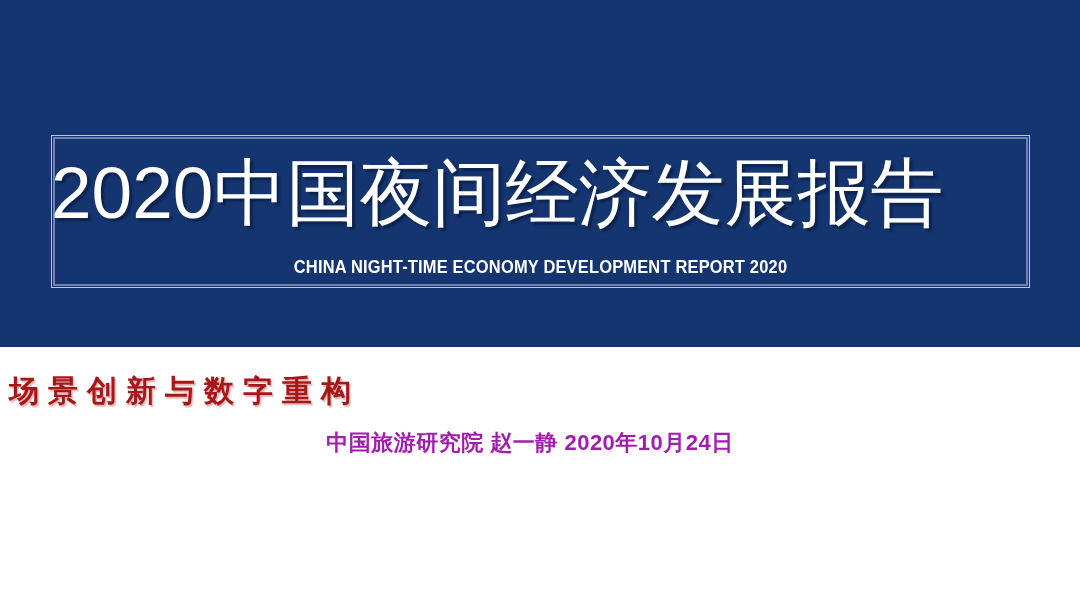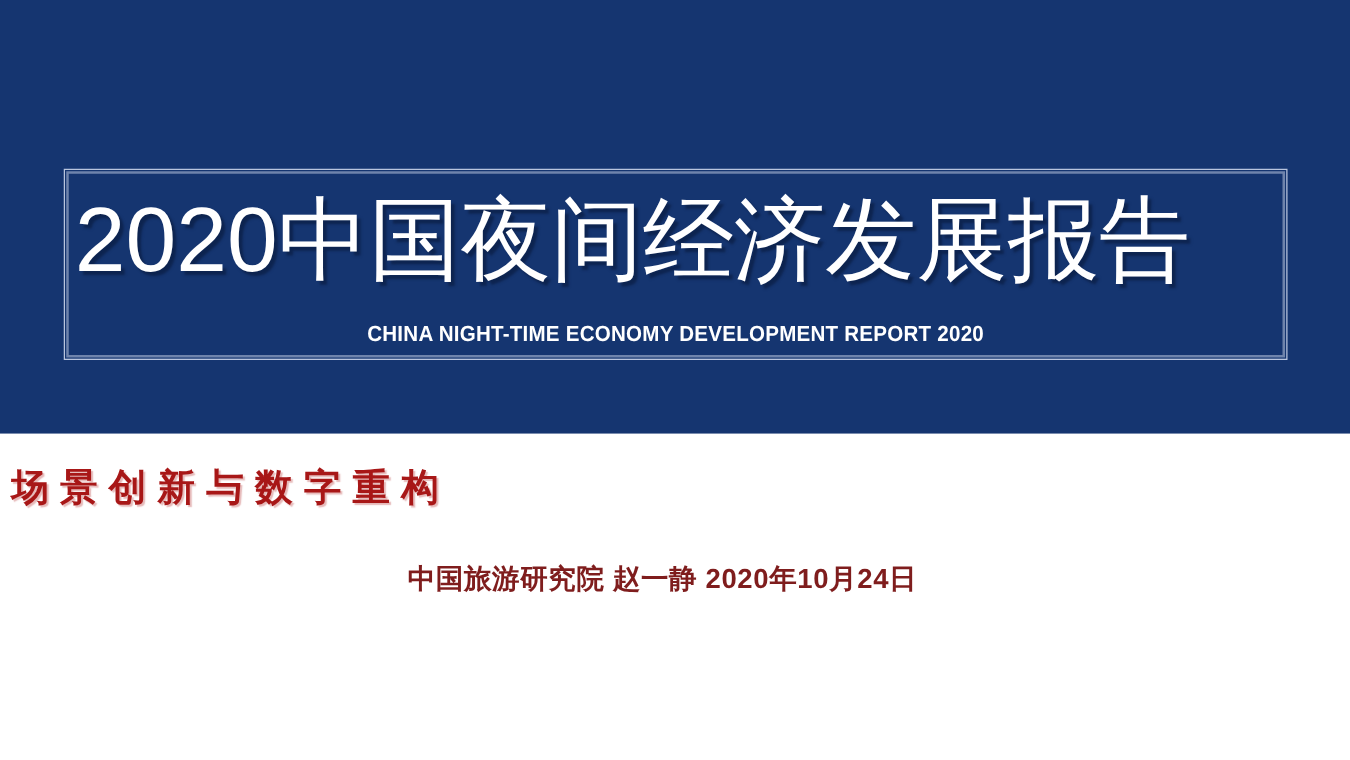--- a/index.html
+++ b/index.html
@@ -42,21 +42,20 @@
     box-sizing: border-box;
     box-shadow: inset 0 0 0 1px rgba(21,53,112,1), inset 0 0 0 3px rgba(185,197,222,0.55);
   }
 
   
   .main-title {
     position: absolute;
     left: 51px;
     top: 150px;
     width: 910px;
-    text-align: center;
     color: #ffffff;
     font-size: 73px;
     line-height: 86px;
     font-weight: 400;
     letter-spacing: 0px;
     white-space: nowrap;
     text-shadow: 3px 3px 2px rgba(8,22,52,0.55);
   }
 
   
@@ -90,24 +89,24 @@
     letter-spacing: 9px;
     text-indent: 9px;
     white-space: nowrap;
     text-shadow: 1.5px 1.5px 1px rgba(168,23,23,0.30);
   }
 
   
   .byline {
     position: absolute;
     left: 0;
-    top: 448px;
+    top: 428px;
     width: 1060px;
     text-align: center;
-    color: #7f1d1d;
+    color: #a21caf;
     font-size: 22px;
     line-height: 30px;
     font-weight: bold;
     letter-spacing: 0.5px;
     white-space: nowrap;
   }
 
   .white-stage {
     position: absolute;
     left: 0;

